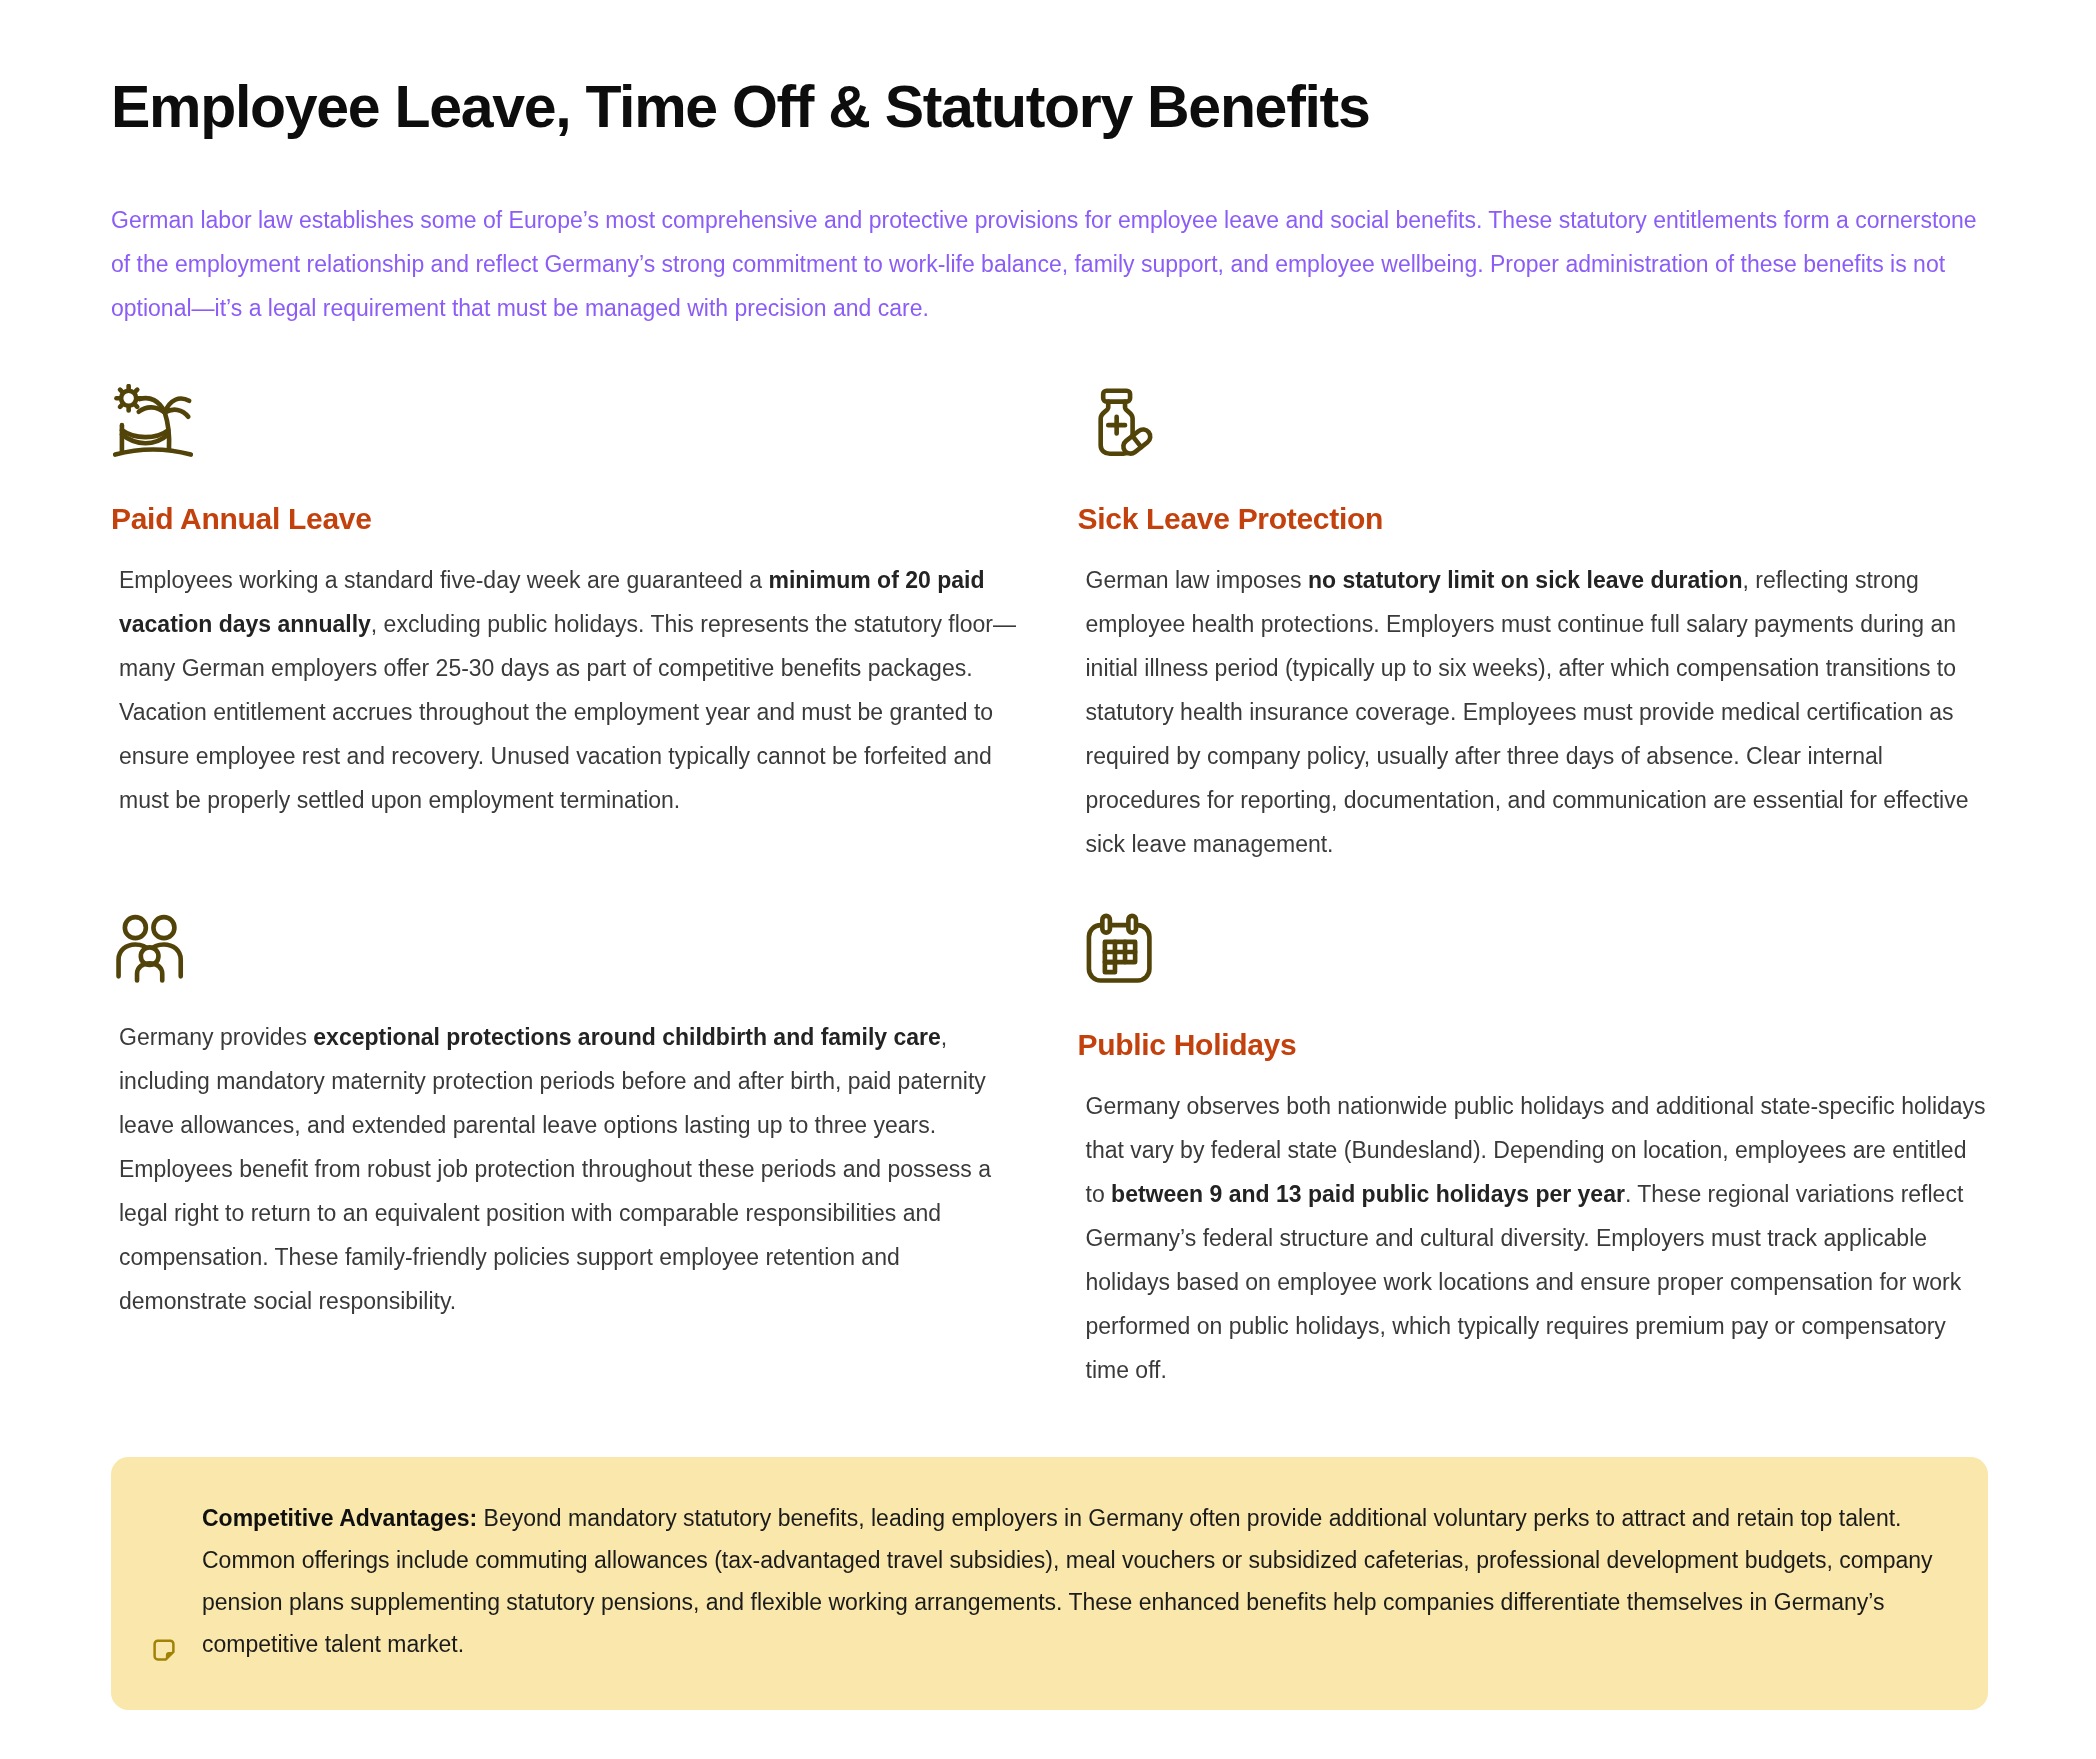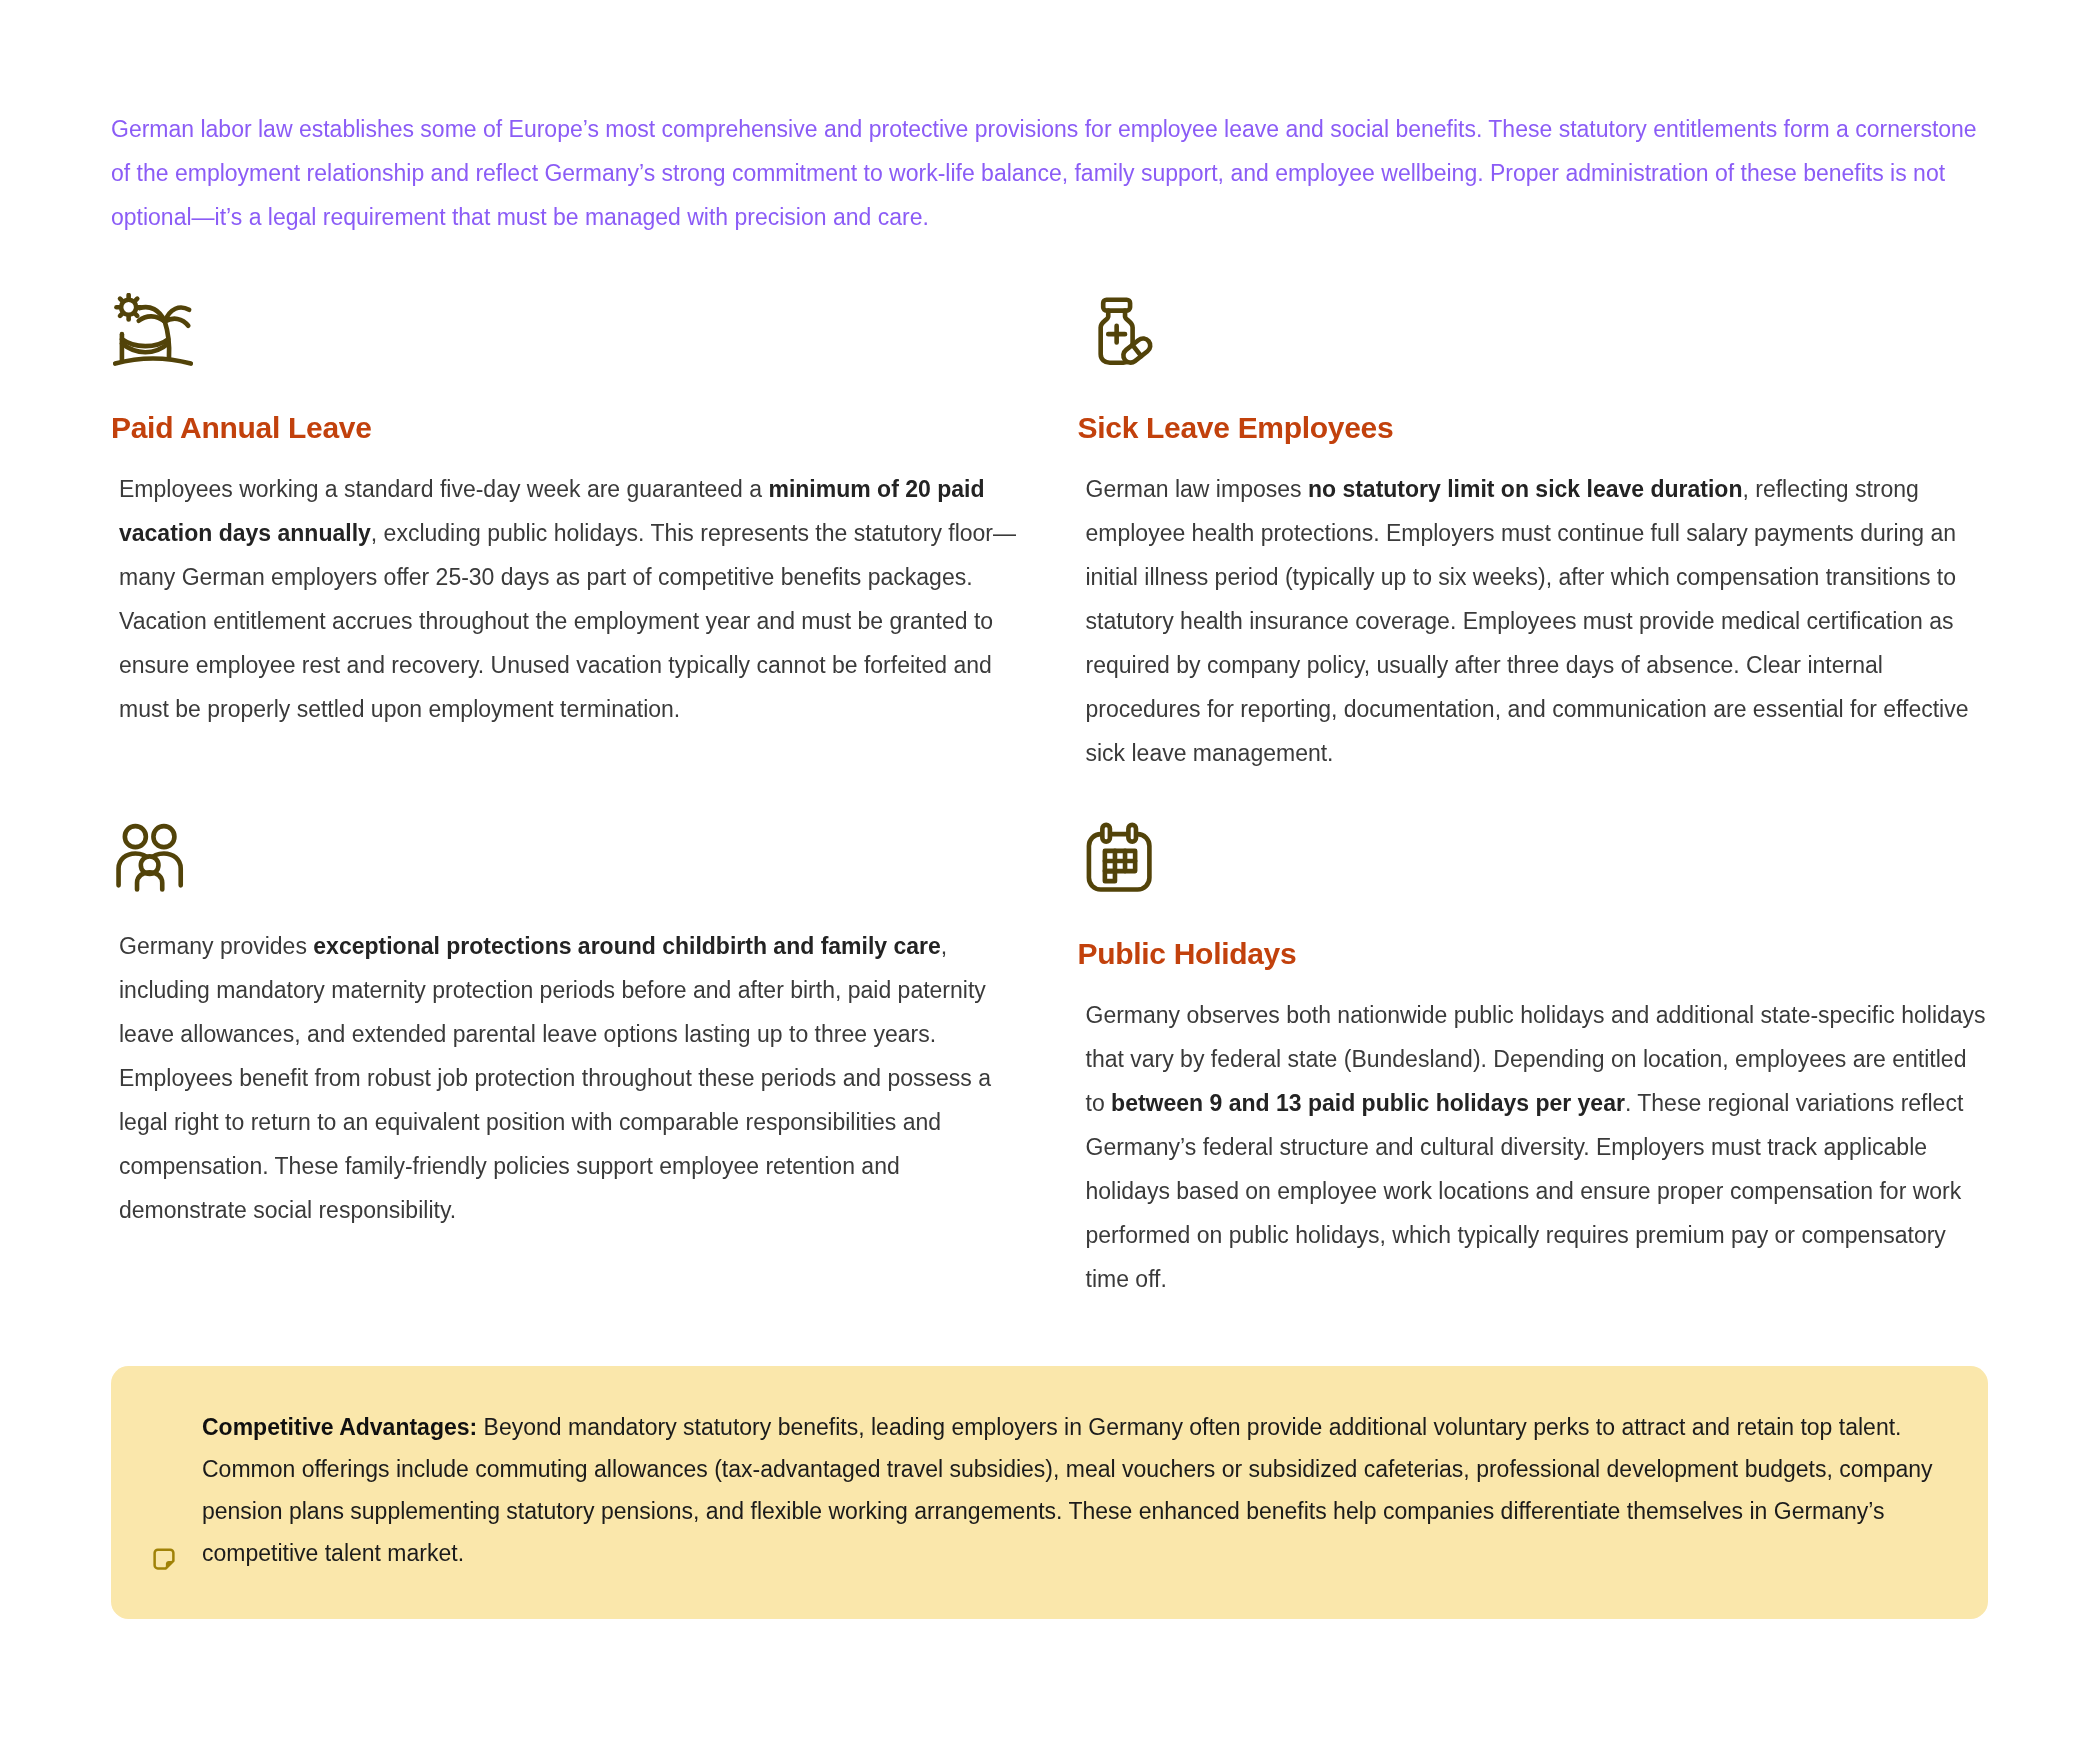--- a/index.html
+++ b/index.html
@@ -71,20 +71,21 @@
     line-height: 42px;
     color: #1b1b1b;
   }
   .callout strong { color: #101010; }
 </style>
 </head>
 <body>
 
 <div class="page">
 
+  <h1 class="page-title">Employee Leave, Time Off &amp; Statutory Benefits</h1>
 
   <p class="intro">German labor law establishes some of Europe’s most comprehensive and protective provisions for employee leave and social benefits. These statutory entitlements form a cornerstone of the employment relationship and reflect Germany’s strong commitment to work-life balance, family support, and employee wellbeing. Proper administration of these benefits is not optional—it’s a legal requirement that must be managed with precision and care.</p>
 
   <div class="grid">
 
     <section class="card">
       <span class="icon-wrap">
         <svg viewBox="0 0 100 100" fill="none" stroke="currentColor" stroke-width="5.5" stroke-linecap="round" stroke-linejoin="round">
           <circle cx="21" cy="17" r="9"></circle>
           <g>
@@ -115,21 +116,21 @@
     <section class="card">
       <span class="icon-wrap">
         <svg viewBox="0 0 100 100" fill="none" stroke="currentColor" stroke-width="5.5" stroke-linecap="round" stroke-linejoin="round">
           <rect x="30" y="8" width="32" height="13" rx="4"></rect>
           <path d="M36 21 v7 c0 4 -9 6 -9 13 v32 c0 6 5 10 11 10 h16 c6 0 11 -4 11 -10 V41 c0 -7 -9 -9 -9 -13 v-7"></path>
           <path d="M46 39 V59 M36 49 H56"></path>
           <rect x="52" y="60" width="36" height="17" rx="8.5" fill="#ffffff" transform="rotate(-38 70 68.5)"></rect>
           <line x1="70" y1="60" x2="70" y2="77" transform="rotate(-38 70 68.5)"></line>
         </svg>
       </span>
-      <h2>Sick Leave Employees</h2>
+      <h2>Sick Leave Protection</h2>
       <p class="body"><span>German law imposes </span><strong>no statutory limit on sick leave duration</strong><span>, reflecting strong employee health protections. Employers must continue full salary payments during an initial illness period (typically up to six weeks), after which compensation transitions to statutory health insurance coverage. Employees must provide medical certification as required by company policy, usually after three days of absence. Clear internal procedures for reporting, documentation, and communication are essential for effective sick leave management.</span></p>
     </section>
 
     <section class="card">
       <span class="icon-wrap">
         <svg viewBox="0 0 100 100" fill="none" stroke="currentColor" stroke-width="5.5" stroke-linecap="round" stroke-linejoin="round">
           <circle cx="29" cy="21" r="12.5"></circle>
           <circle cx="63" cy="21" r="12.5"></circle>
           <path d="M9 79 V59 C9 48 18 41 29 41 C36.5 41 42 43.5 45.5 48"></path>
           <path d="M83 79 V59 C83 48 74 41 63 41 C55.5 41 50 43.5 46.5 48"></path>

